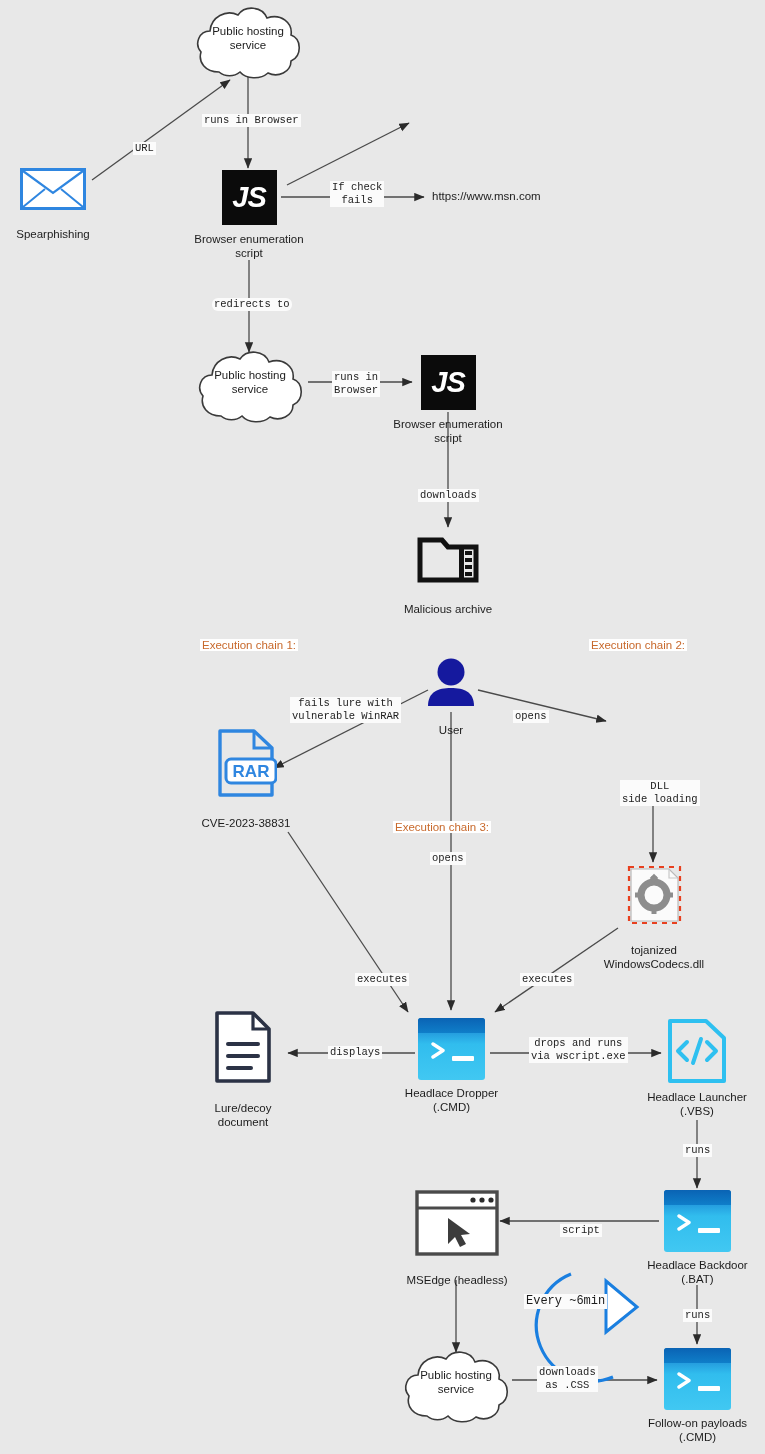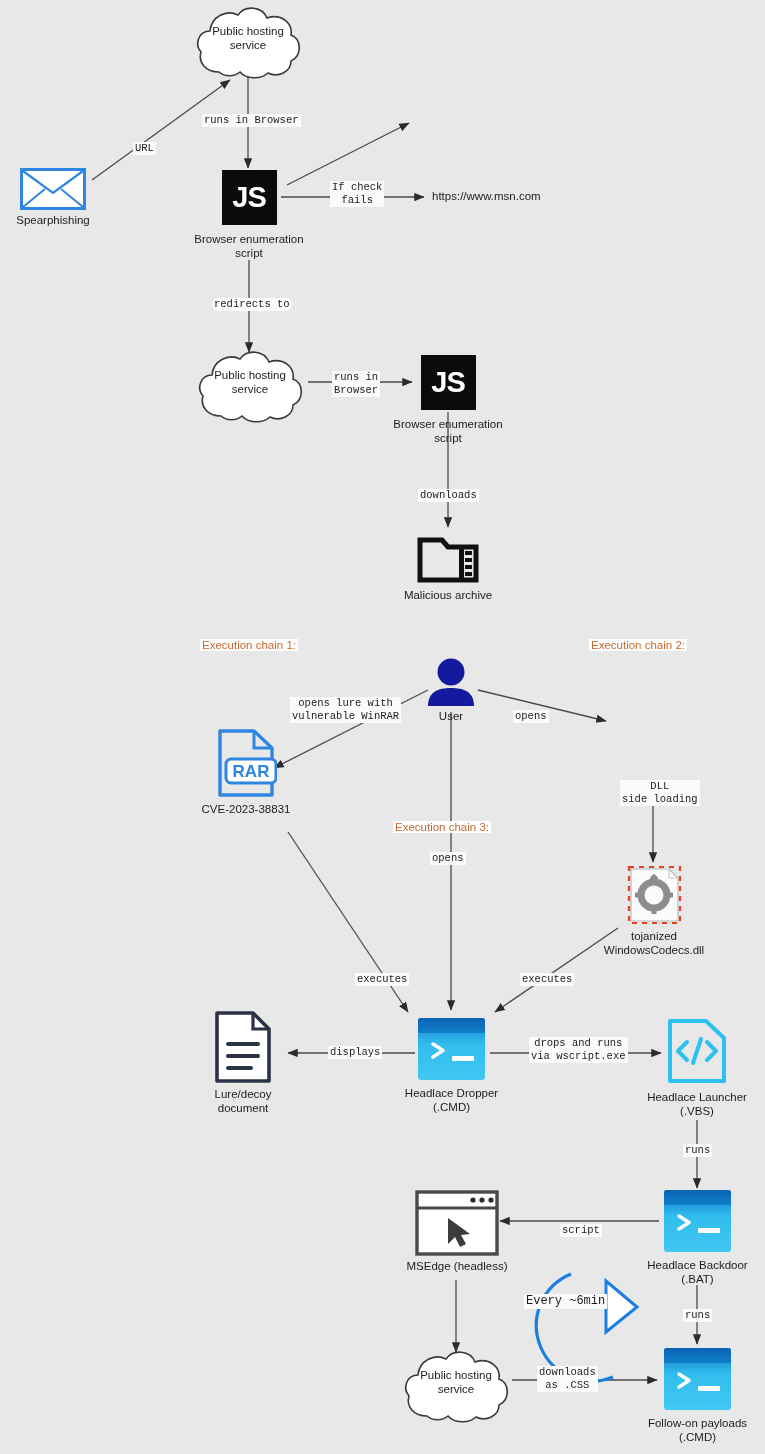--- a/index.html
+++ b/index.html
@@ -1,31 +1,31 @@
 <!DOCTYPE html>
 <html><head>
 <meta charset="utf-8">
 <style>
   html,body{margin:0;padding:0;background:#e8e8e8;}
   body{font-family:"Liberation Sans",sans-serif;}
   #canvas{position:relative;width:765px;height:1454px;background:#e8e8e8;overflow:hidden;}
   svg.edges{position:absolute;left:0;top:0;width:765px;height:1454px;pointer-events:none;}
   .node{position:absolute;text-align:center;}
-  .node .caption{font-size:11.5px;color:#1c1c1c;line-height:1.25;margin-top:3px;white-space:nowrap;}
+  .node .caption{font-size:11.5px;color:#1c1c1c;line-height:1.25;margin-top:17px;white-space:nowrap;}
   .edge-label{position:absolute;background:#fbfbfb;font-size:10.5px;color:#1c1c1c;
     line-height:1.22;text-align:center;padding:0 2px;white-space:nowrap;font-family:Liberation Mono, monospace;}
   .chain-label{position:absolute;font-size:11.5px;color:#c8692c;background:#ffffff;
     padding:0 2px;white-space:nowrap;}
   .plain-text{position:absolute;font-size:11.5px;color:#1c1c1c;white-space:nowrap;}
 
   
   .icon{position:relative;margin:0 auto;}
   .js-box{width:55px;height:55px;background:#0b0b0b;color:#fff;font-weight:bold;
     font-size:29px;display:flex;align-items:center;justify-content:center;
-    font-family:"Liberation Sans",sans-serif;letter-spacing:-1px;}
+    font-family:"Liberation Sans",sans-serif;letter-spacing:-1px;font-style:italic;}
   .term{width:67px;height:62px;border-radius:3px;
     background:linear-gradient(180deg,#0c73c6 0%,#1f8fd8 16%,#31bdee 42%,#41c8f2 100%);
     position:relative;overflow:hidden;}
   .term:before{content:"";position:absolute;left:0;top:0;width:100%;height:15px;
     background:linear-gradient(180deg,#0a63b4,#0f7ec9);}
   .term .chev{position:absolute;left:13px;top:24px;width:17px;height:17px;}
   .term .bar{position:absolute;left:34px;top:38px;width:22px;height:5px;
     background:#fff;border-radius:1px;}
   .cloud{position:relative;width:112px;height:76px;}
   .cloud .txt{position:absolute;left:0;top:20px;width:112px;text-align:center;
@@ -334,21 +334,21 @@
   <div class="edge-label" style="left:212px;top:298px;border-radius:6px;">redirects to</div>
 
   <div class="edge-label" style="left:332px;top:371px;text-align:center;">
     <span>runs in</span><br>
     <span>Browser</span>
   </div>
 
   <div class="edge-label" style="left:418px;top:489px;">downloads</div>
 
   <div class="edge-label" style="left:290px;top:697px;text-align:center;">
-    <span>opens lure with</span><br>
+    <span>fails lure with</span><br>
     <span>vulnerable WinRAR</span>
   </div>
 
   <div class="edge-label" style="left:513px;top:710px;">opens</div>
 
   <div class="edge-label" style="left:430px;top:852px;">opens</div>
 
   <div class="edge-label" style="left:620px;top:780px;text-align:center;">
     <span>DLL</span><br>
     <span>side loading</span>

